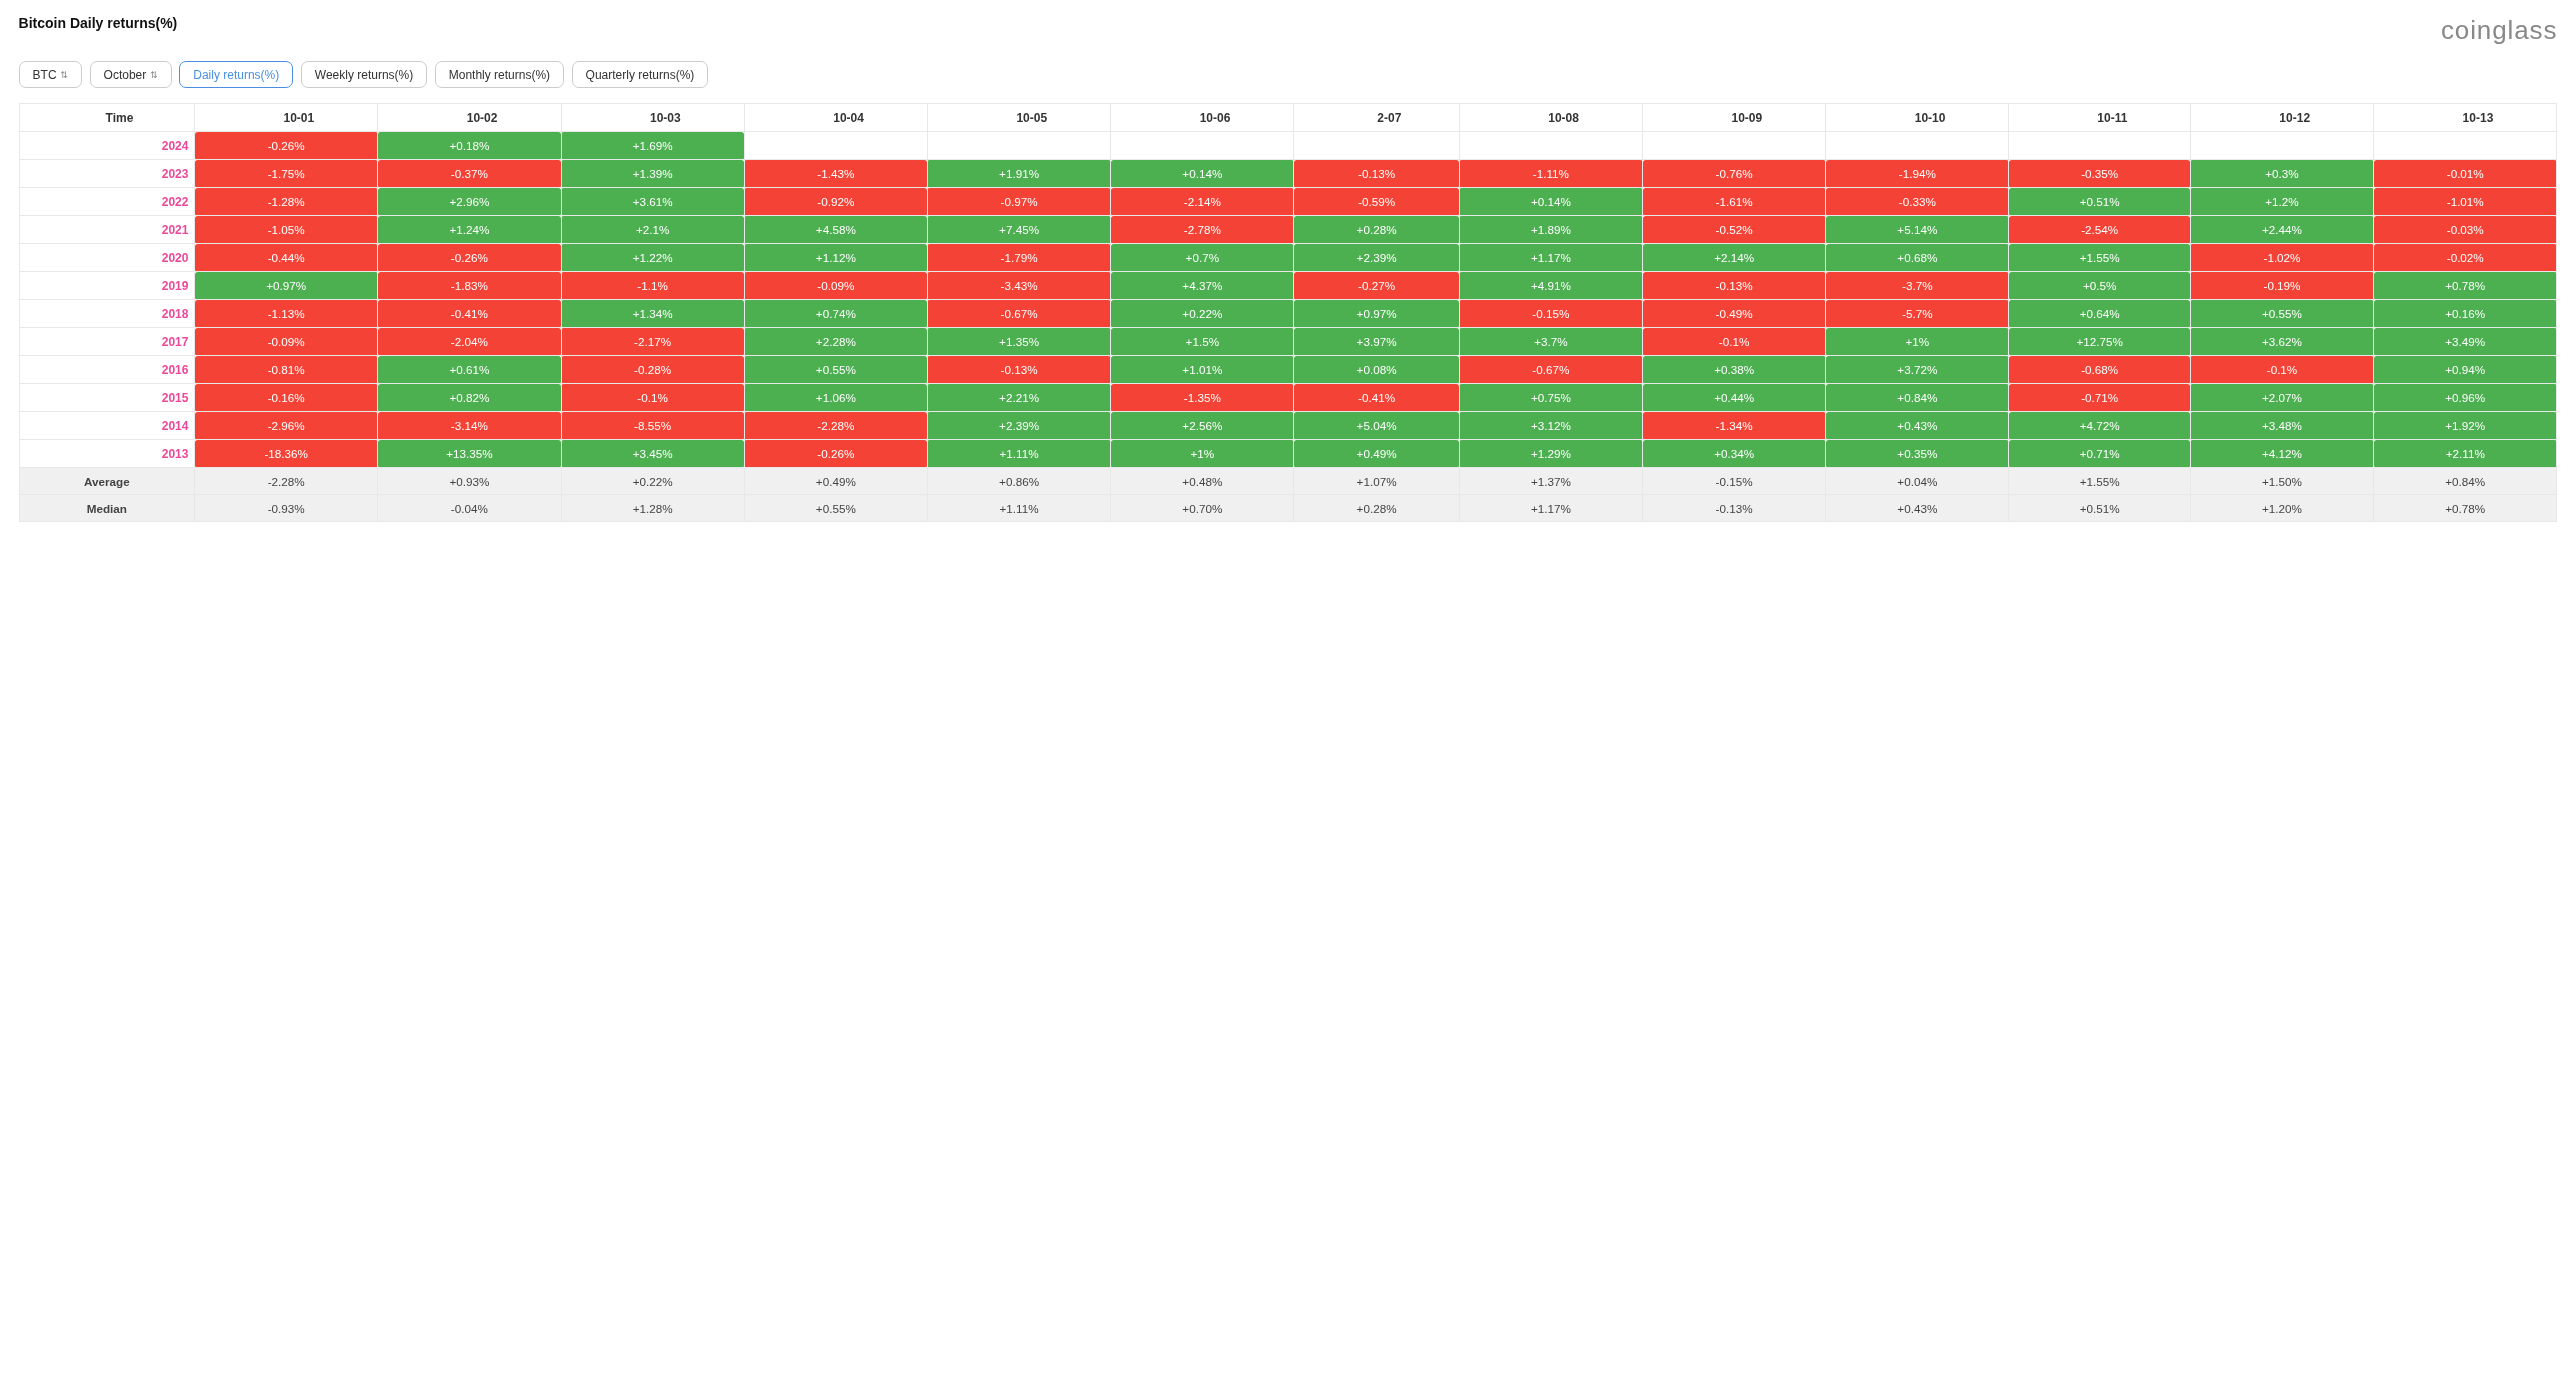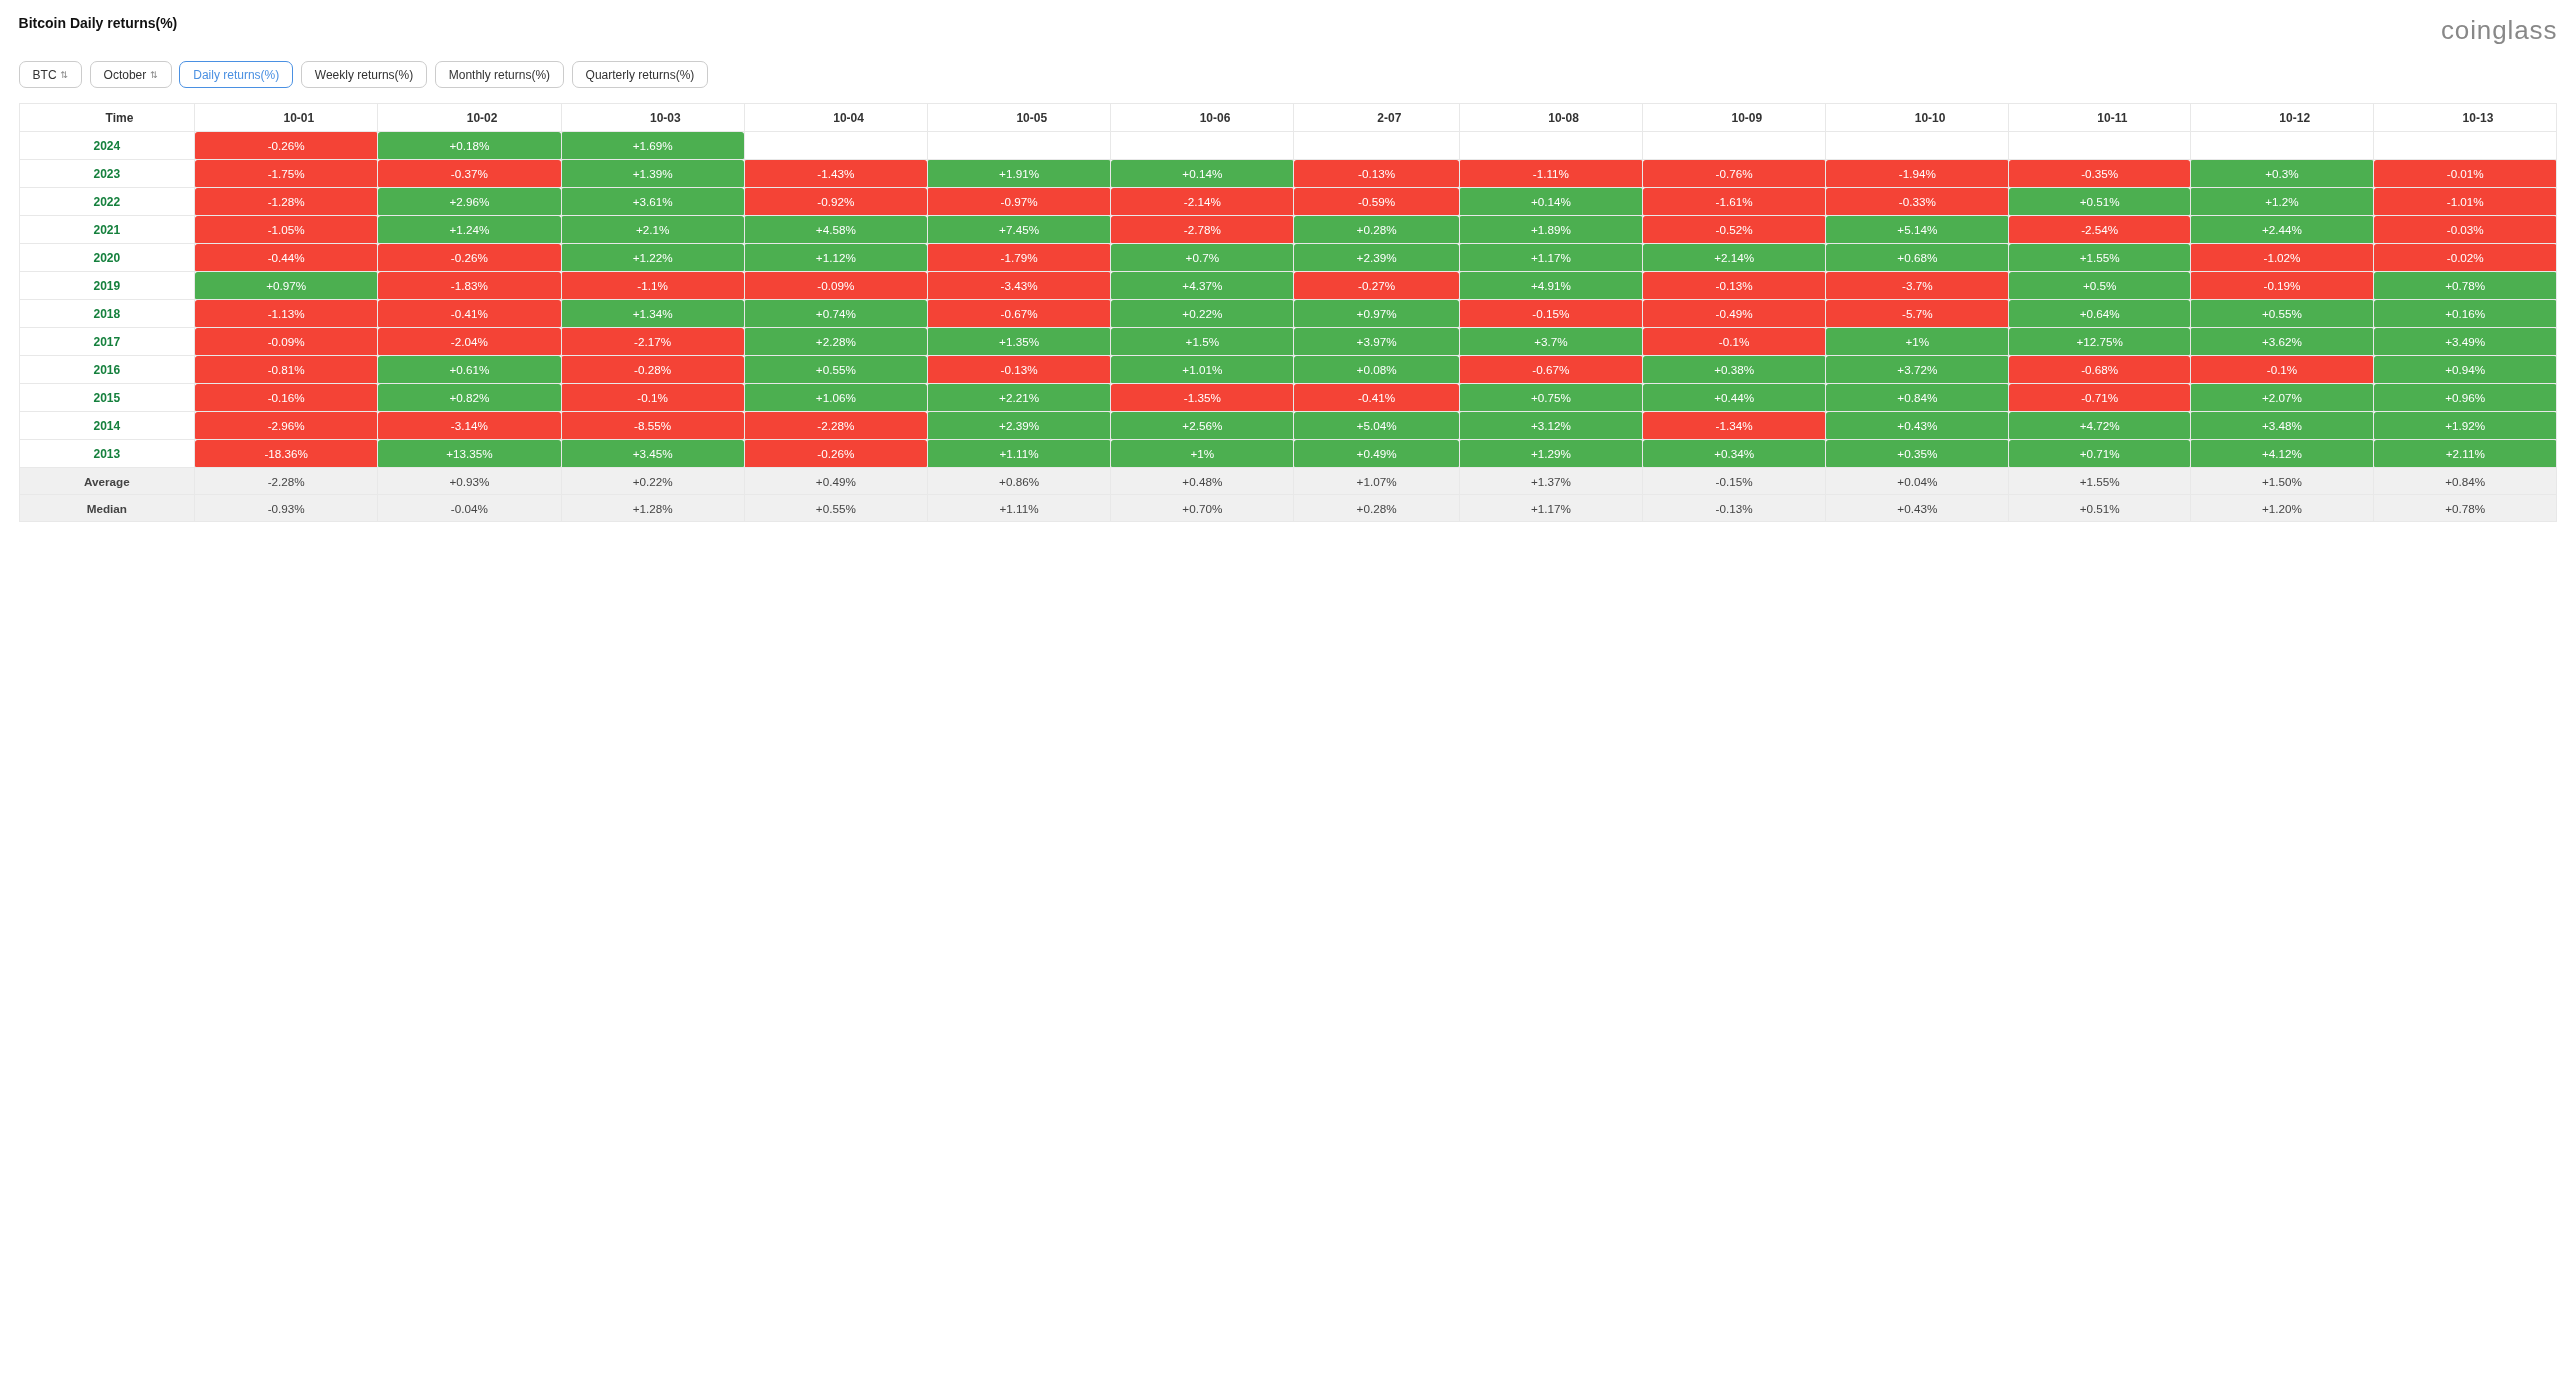--- a/index.html
+++ b/index.html
@@ -75,21 +75,22 @@
     .data-table thead th {
       background: #fff;
       font-weight: 600;
       color: #333;
       font-size: 12px;
       padding-left: 31px;
     }
     .data-table tbody td:first-child {
       font-weight: 600;
       background: #fff;
-      color: #15803d;
+      color: #ec4899;
+      text-align: right;
     }
     .data-table tfoot td {
       background: #f0f0f0;
       font-weight: 500;
       color: #444;
     }
     .data-table tfoot td:first-child {
       font-weight: 600;
     }
     .cell-positive {

